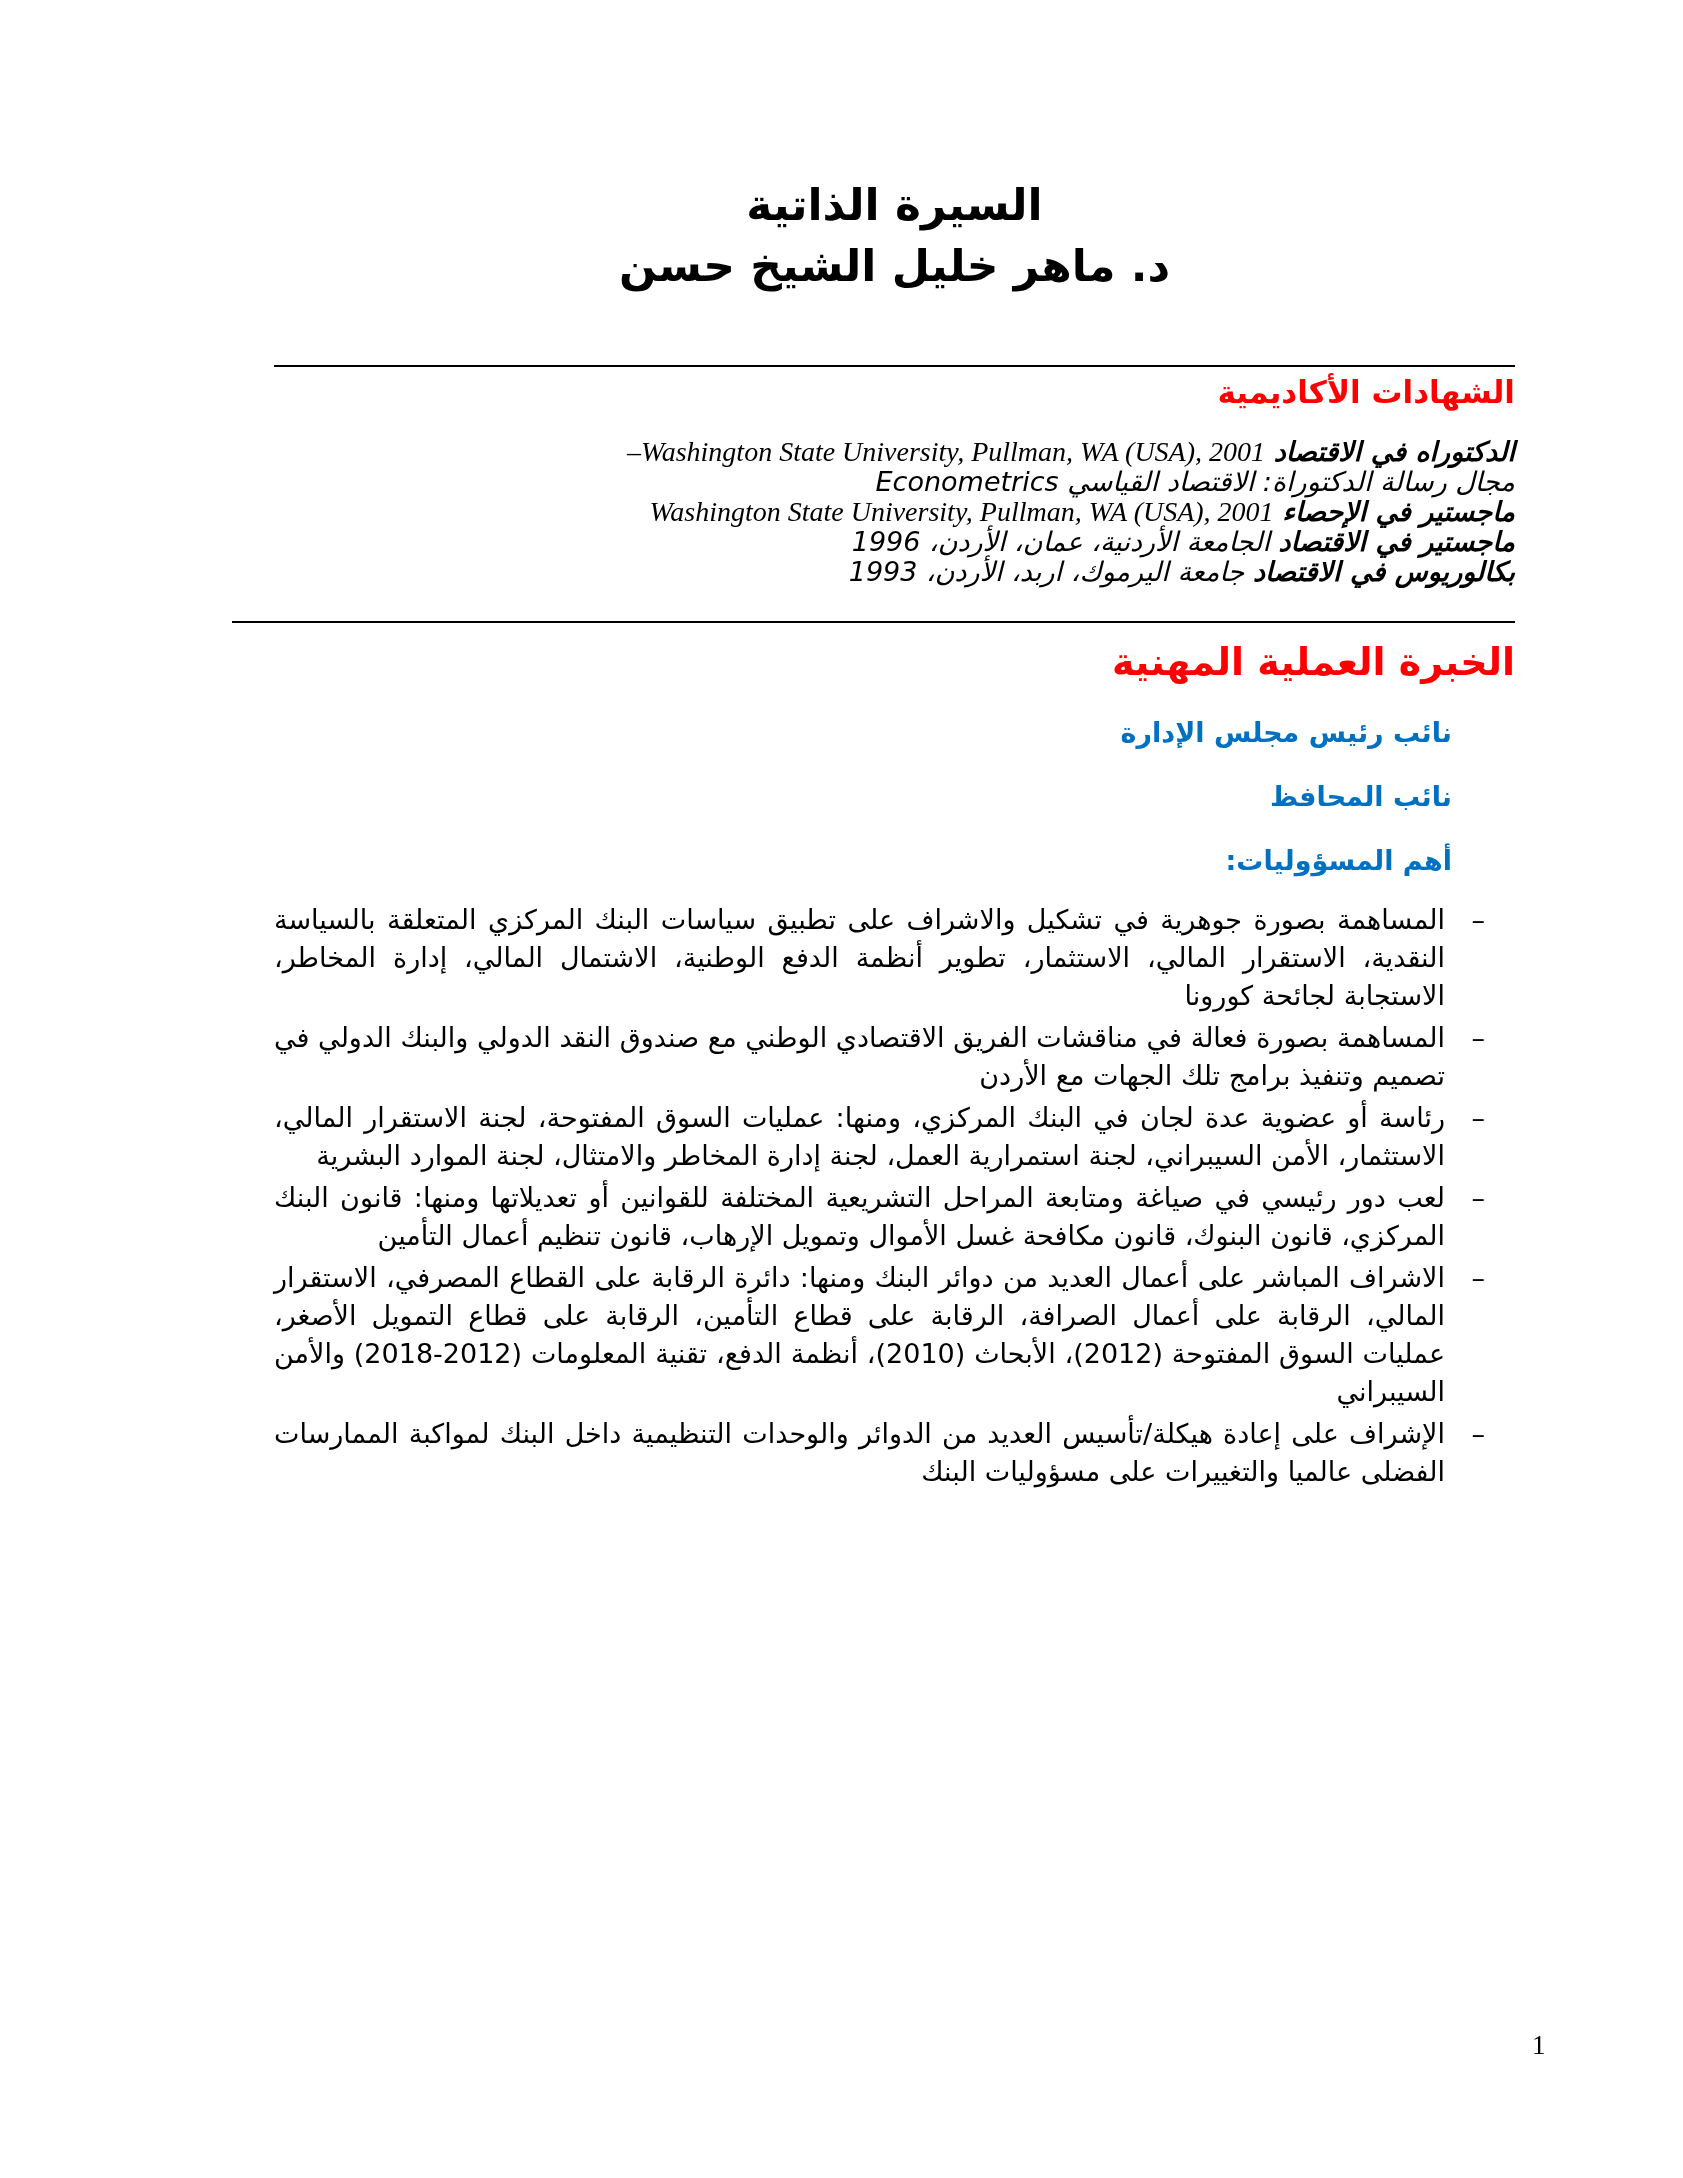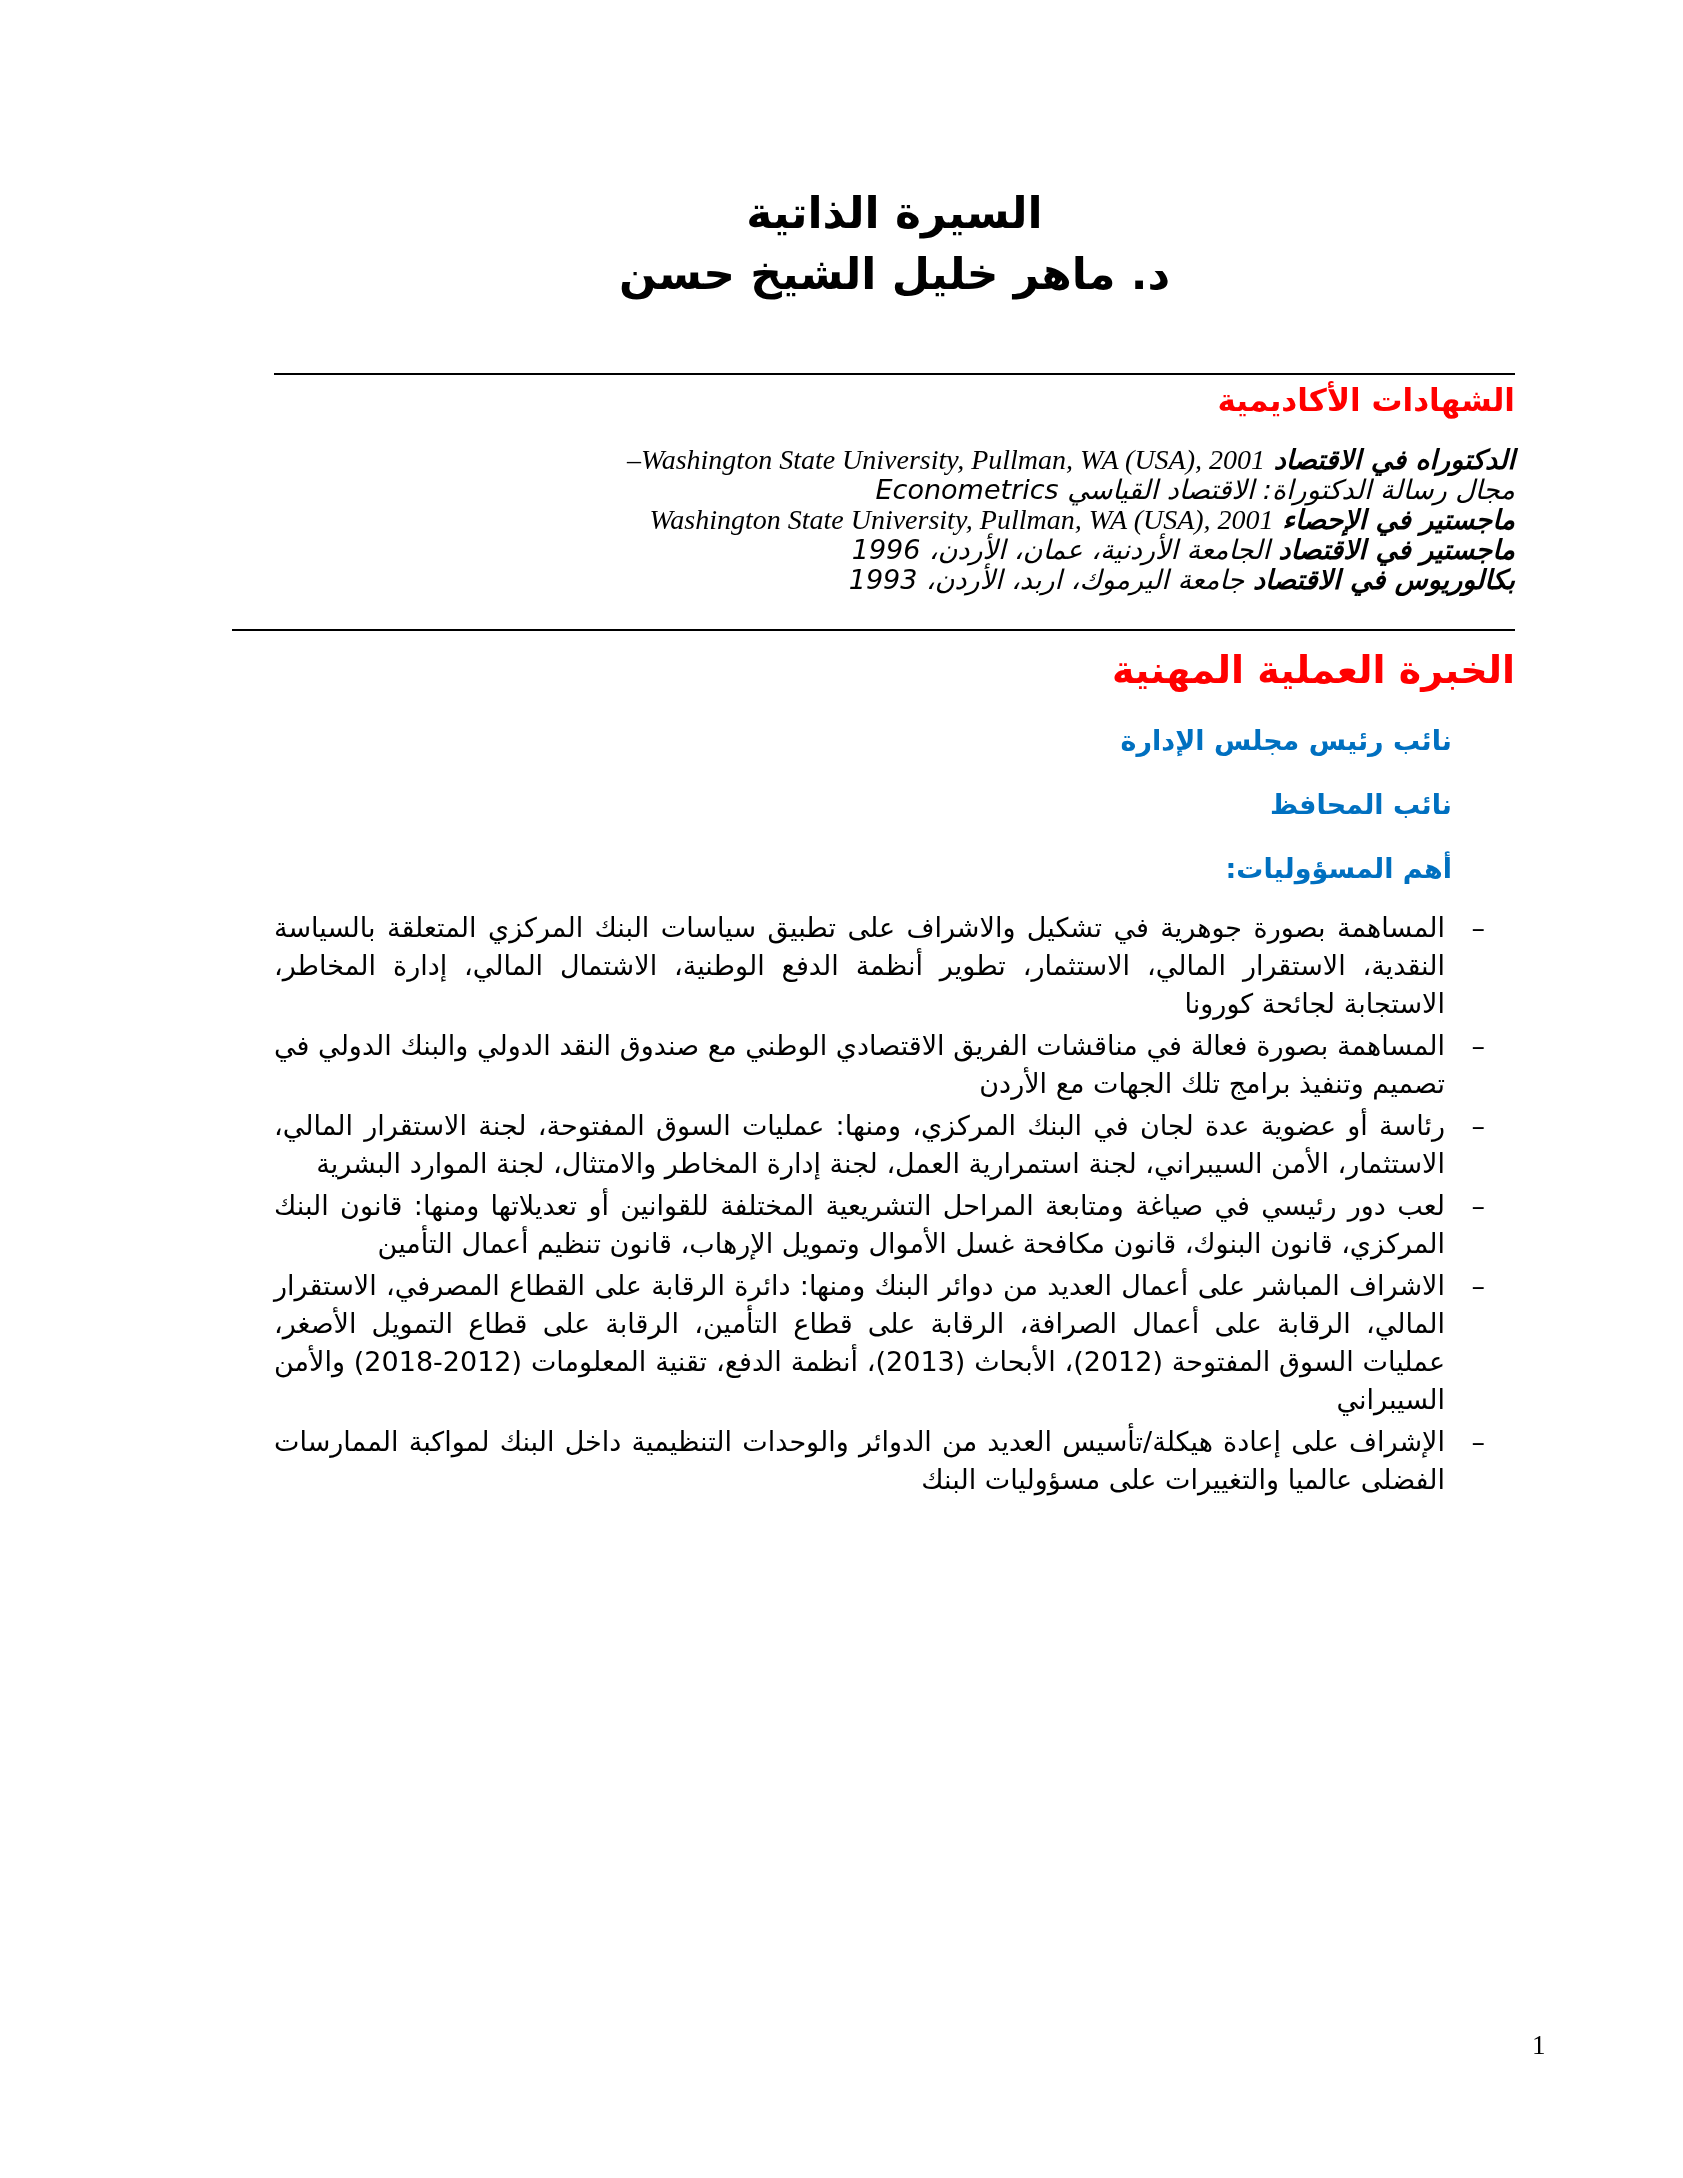--- a/index.html
+++ b/index.html
@@ -8,21 +8,21 @@
     width:1683px; height:2178px;
     font-family:"DejaVu Sans", sans-serif;
     color:#000;
     direction:rtl;
     position:relative;
   }
   .page {
     position:absolute; inset:0;
     width:1577px; height:2178px;
     background:#ffffff;
-    padding:8px 168px;
+    padding:0 168px;
     overflow:hidden;
   }
 
   
   .doc-header { padding-top:176px; text-align:center; }
   .doc-title  { font-size:44px; font-weight:bold; line-height:1.3; }
   .doc-author { font-size:44px; font-weight:bold; line-height:1.3; margin-top:4px; }
 
   
   .rule { border:none; border-top:2px solid #000; display:block; }
@@ -124,21 +124,21 @@
       <li class="resp-item">
         <span class="dash">–</span>
         <span class="resp-text">رئاسة أو عضوية عدة لجان في البنك المركزي، ومنها:  عمليات السوق المفتوحة، لجنة الاستقرار المالي، الاستثمار، الأمن السيبراني، لجنة استمرارية العمل، لجنة إدارة المخاطر والامتثال، لجنة الموارد البشرية</span>
       </li>
       <li class="resp-item">
         <span class="dash">–</span>
         <span class="resp-text">لعب دور رئيسي في صياغة ومتابعة المراحل التشريعية المختلفة للقوانين أو تعديلاتها ومنها: قانون البنك المركزي، قانون البنوك، قانون مكافحة غسل الأموال وتمويل الإرهاب، قانون تنظيم أعمال التأمين</span>
       </li>
       <li class="resp-item">
         <span class="dash">–</span>
-        <span class="resp-text">الاشراف المباشر على أعمال العديد من دوائر البنك ومنها: دائرة الرقابة على القطاع المصرفي، الاستقرار المالي، الرقابة على أعمال الصرافة، الرقابة على قطاع التأمين، الرقابة على قطاع التمويل الأصغر، عمليات السوق المفتوحة (2012)، الأبحاث (2013)،  أنظمة الدفع، تقنية المعلومات (2012-2018) والأمن السيبراني</span>
+        <span class="resp-text">الاشراف المباشر على أعمال العديد من دوائر البنك ومنها: دائرة الرقابة على القطاع المصرفي، الاستقرار المالي، الرقابة على أعمال الصرافة، الرقابة على قطاع التأمين، الرقابة على قطاع التمويل الأصغر، عمليات السوق المفتوحة (2012)، الأبحاث (2010)،  أنظمة الدفع، تقنية المعلومات (2012-2018) والأمن السيبراني</span>
       </li>
       <li class="resp-item">
         <span class="dash">–</span>
         <span class="resp-text">الإشراف على إعادة هيكلة/تأسيس العديد من الدوائر والوحدات التنظيمية داخل البنك لمواكبة الممارسات الفضلى عالميا والتغييرات على مسؤوليات البنك</span>
       </li>
     </ul>
   </section>
 
   <div class="page-number">1</div>
 

